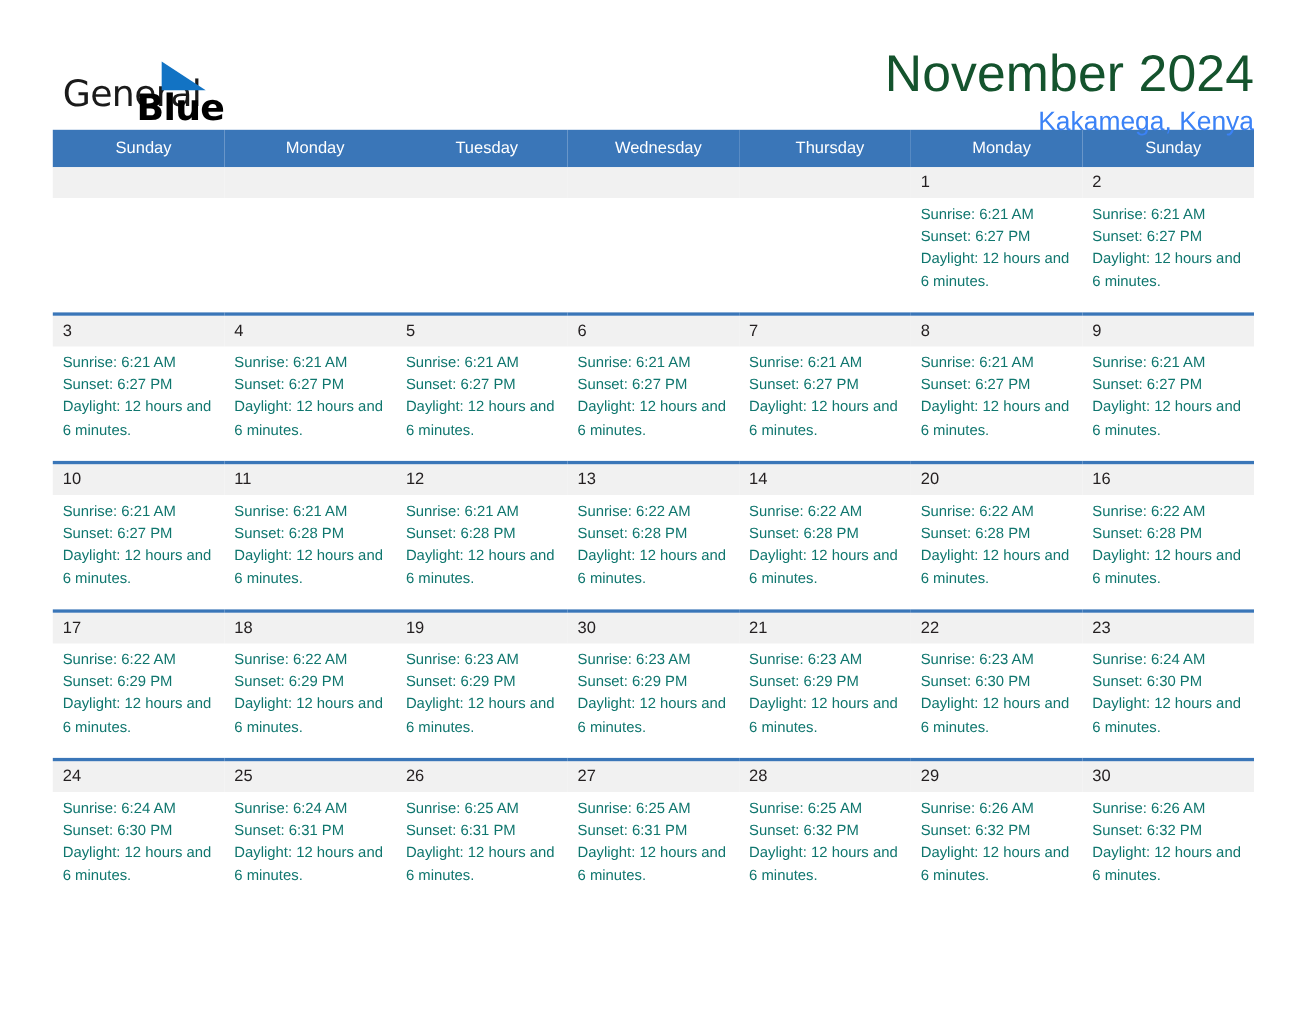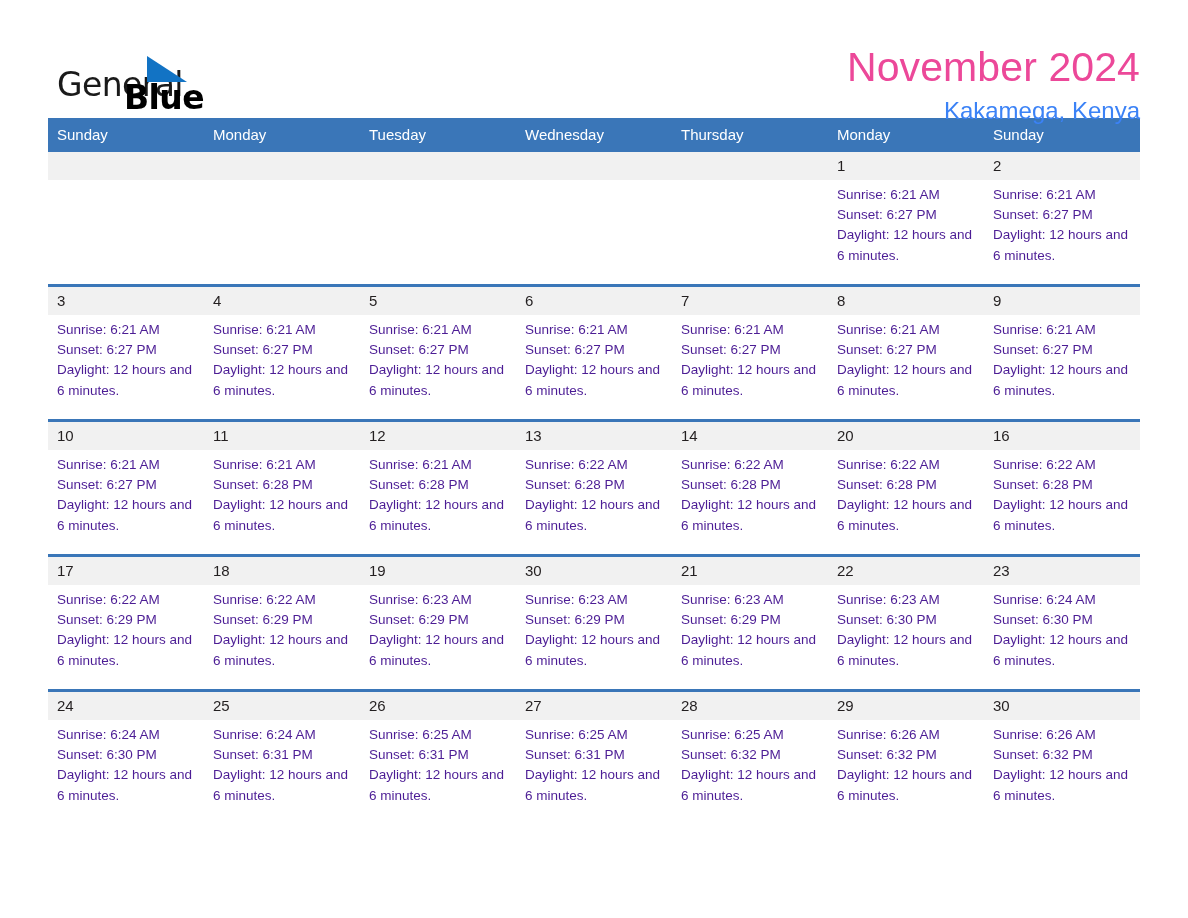--- a/index.html
+++ b/index.html
@@ -70,23 +70,23 @@
     border-left: 40px solid #1273c4;
     border-top: 26px solid transparent;
   }
 
   .titles {
     text-align: right;
     flex: 0 0 auto;
     padding-top: 0px;
   }
   .month-title {
-    font-size: 41px;
+    font-size: 47px;
     line-height: 46px;
-    color: #ec4899;
+    color: #14532d;
     font-weight: 400;
     letter-spacing: 0.1px;
     white-space: nowrap;
   }
   .location-title {
     font-size: 24px;
     line-height: 30px;
     margin-top: 6px;
     color: #3b82f6;
     font-weight: 400;
@@ -100,21 +100,21 @@
     table-layout: fixed;
     margin-top: 14px;
   }
   .calendar col { width: 156px; }
 
   .dow-row th {
     background: #3a76b8;
     color: #ffffff;
     font-size: 15px;
     font-weight: 400;
-    text-align: left;
+    text-align: center;
     padding: 6px 0 7px 9px;
     height: 21px;
     vertical-align: middle;
   }
 
   .week-row td {
     vertical-align: top;
     padding: 0;
     border-top: 3px solid #3a76b8;
     height: 132px;
@@ -136,21 +136,21 @@
     height: 28px;
     box-sizing: border-box;
   }
   .cell.empty .daynum {
     background: #f1f1f1;
   }
   .info {
     padding: 5px 9px 0 9px;
     font-size: 13.5px;
     line-height: 20.2px;
-    color: #4c1d95;
+    color: #0f766e;
   }
   .info div { white-space: nowrap; }
   .info .daylight { white-space: normal; }
 </style>
 </head>
 <body>
 
 <div class="page">
 
   <div class="header">

